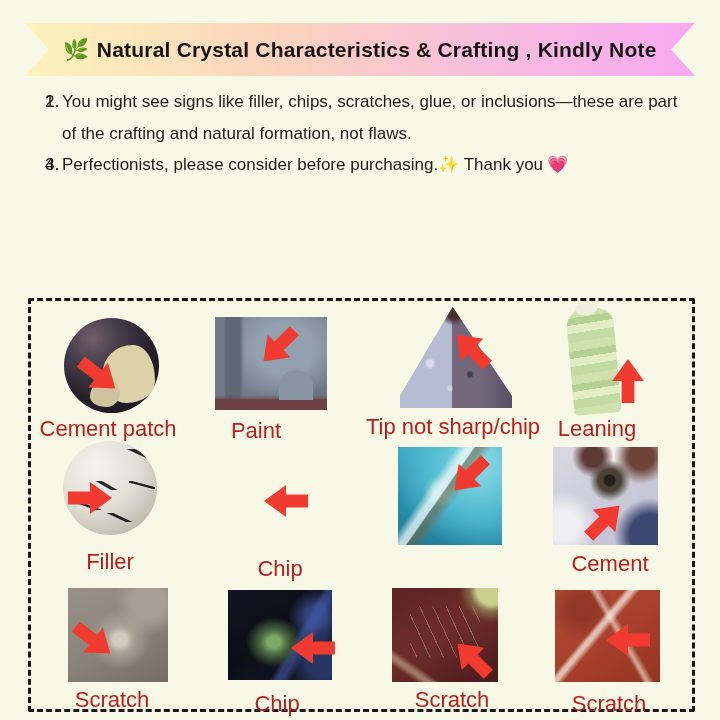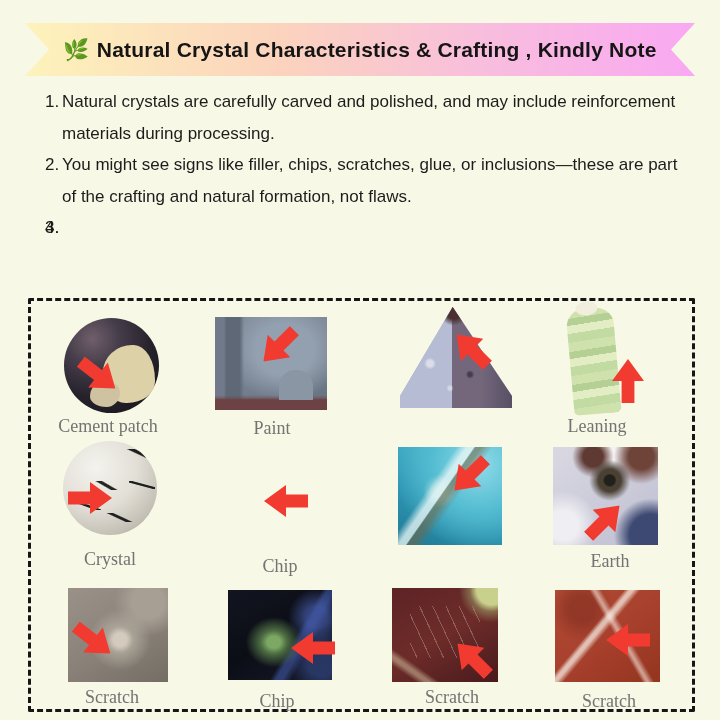--- a/index.html
+++ b/index.html
@@ -16,21 +16,21 @@
 
   
   .notes{position:absolute;left:45px;top:86px;width:648px;color:#1c1c1c;font-size:17px;line-height:31.5px;}
   .note{position:relative;padding-left:17px;}
   .note-num{position:absolute;left:0;top:0;}
 
   
   .board{position:absolute;left:28px;top:298px;width:661px;height:408px;border:3px dashed #161616;border-radius:2px;}
 
   .photo{position:absolute;}
-  .tile-label{position:absolute;transform:translateX(-50%);font-size:18px;color:#737373;white-space:nowrap;font-family:Liberation Serif, serif;}
+  .tile-label{position:absolute;transform:translateX(-50%);font-size:22px;color:#b91c1c;white-space:nowrap;}
 
   
   .arrow{position:absolute;width:44px;height:32px;background:#f23b30;
     clip-path:polygon(0% 30%,50% 30%,50% 0%,100% 50%,50% 100%,50% 70%,0% 70%);}
 
   
   .t-cement{width:95px;height:95px;border-radius:50%;
     background:radial-gradient(circle at 30% 22%,#6f5f6a 0%,#453c49 28%,#26222c 58%,#141218 100%);}
   .t-cement::before{content:"";position:absolute;right:4px;bottom:10px;width:52px;height:58px;
     background:#ddd1a8;border-radius:58% 42% 55% 45% / 48% 62% 38% 55%;}
@@ -135,65 +135,66 @@
 
   <div class="ribbon">
     <div class="ribbon-text">
       <span class="ribbon-ico">🌿</span><span>Natural Crystal Characteristics &amp; Crafting , Kindly Note</span>
     </div>
   </div>
 
   <div class="notes">
     <div class="note">
       <span class="note-num">1.</span>
-      <span>Natural crystals are carefully carved and polished, and may include reinforcement materials during processing.</span>
     </div>
     <div class="note">
       <span class="note-num">2.</span>
       <span>You might see signs like filler, chips, scratches, glue, or inclusions—these are part of the crafting and natural formation, not flaws.</span>
     </div>
     <div class="note">
       <span class="note-num">3.</span>
     </div>
     <div class="note">
       <span class="note-num">4.</span>
+      <span>Perfectionists, please consider before purchasing.✨  Thank you 💗</span>
     </div>
   </div>
 
   <div class="board"></div>
 
   <div class="photo t-cement" style="left:64px;top:318px;"></div>
   <span class="arrow" style="left:76px;top:359px;transform:rotate(38deg);"></span>
   <div class="tile-label" style="left:108px;top:416px;">Cement patch</div>
 
   <div class="photo t-paint" style="left:215px;top:317px;"></div>
   <span class="arrow" style="left:257px;top:330px;transform:rotate(135deg);"></span>
-  <div class="tile-label" style="left:272px;top:418px;text-align:center;">Paint</div>
+  <div class="tile-label" style="left:256px;top:418px;text-align:center;">Paint</div>
 
   <div class="photo t-tip" style="left:400px;top:307px;"></div>
   <span class="arrow" style="left:450px;top:334px;transform:rotate(225deg);"></span>
+  <div class="tile-label" style="left:453px;top:414px;">Tip not sharp/chip</div>
 
   <div class="photo t-lean" style="left:570px;top:308px;"></div>
   <span class="arrow" style="left:606px;top:365px;transform:rotate(270deg);"></span>
   <div class="tile-label" style="left:597px;top:416px;text-align:right;">Leaning</div>
 
   <div class="photo t-cloudy" style="left:63px;top:441px;"></div>
   <span class="arrow" style="left:68px;top:482px;transform:rotate(0deg);"></span>
-  <div class="tile-label" style="left:110px;top:549px;">Crystal</div>
+  <div class="tile-label" style="left:110px;top:549px;">Filler</div>
 
   <div class="photo t-chipblue" style="left:223px;top:443px;"></div>
   <span class="arrow" style="left:264px;top:485px;transform:rotate(180deg);"></span>
   <div class="tile-label" style="left:280px;top:556px;">Chip</div>
 
   <div class="photo t-crack" style="left:398px;top:447px;"></div>
   <span class="arrow" style="left:448px;top:459px;transform:rotate(135deg);"></span>
 
   <div class="photo t-filler" style="left:553px;top:447px;"></div>
   <span class="arrow" style="left:582px;top:505px;transform:rotate(-45deg);"></span>
-  <div class="tile-label" style="left:610px;top:551px;">Earth</div>
+  <div class="tile-label" style="left:610px;top:551px;">Cement</div>
 
   <div class="photo t-scratchgray" style="left:68px;top:588px;"></div>
   <span class="arrow" style="left:71px;top:624px;transform:rotate(38deg);"></span>
   <div class="tile-label" style="left:112px;top:687px;">Scratch</div>
 
   <div class="photo t-chipdark" style="left:228px;top:590px;"></div>
   <span class="arrow" style="left:291px;top:632px;transform:rotate(180deg);"></span>
   <div class="tile-label" style="left:277px;top:691px;">Chip</div>
 
   <div class="photo t-scratchdred" style="left:392px;top:588px;"></div>

